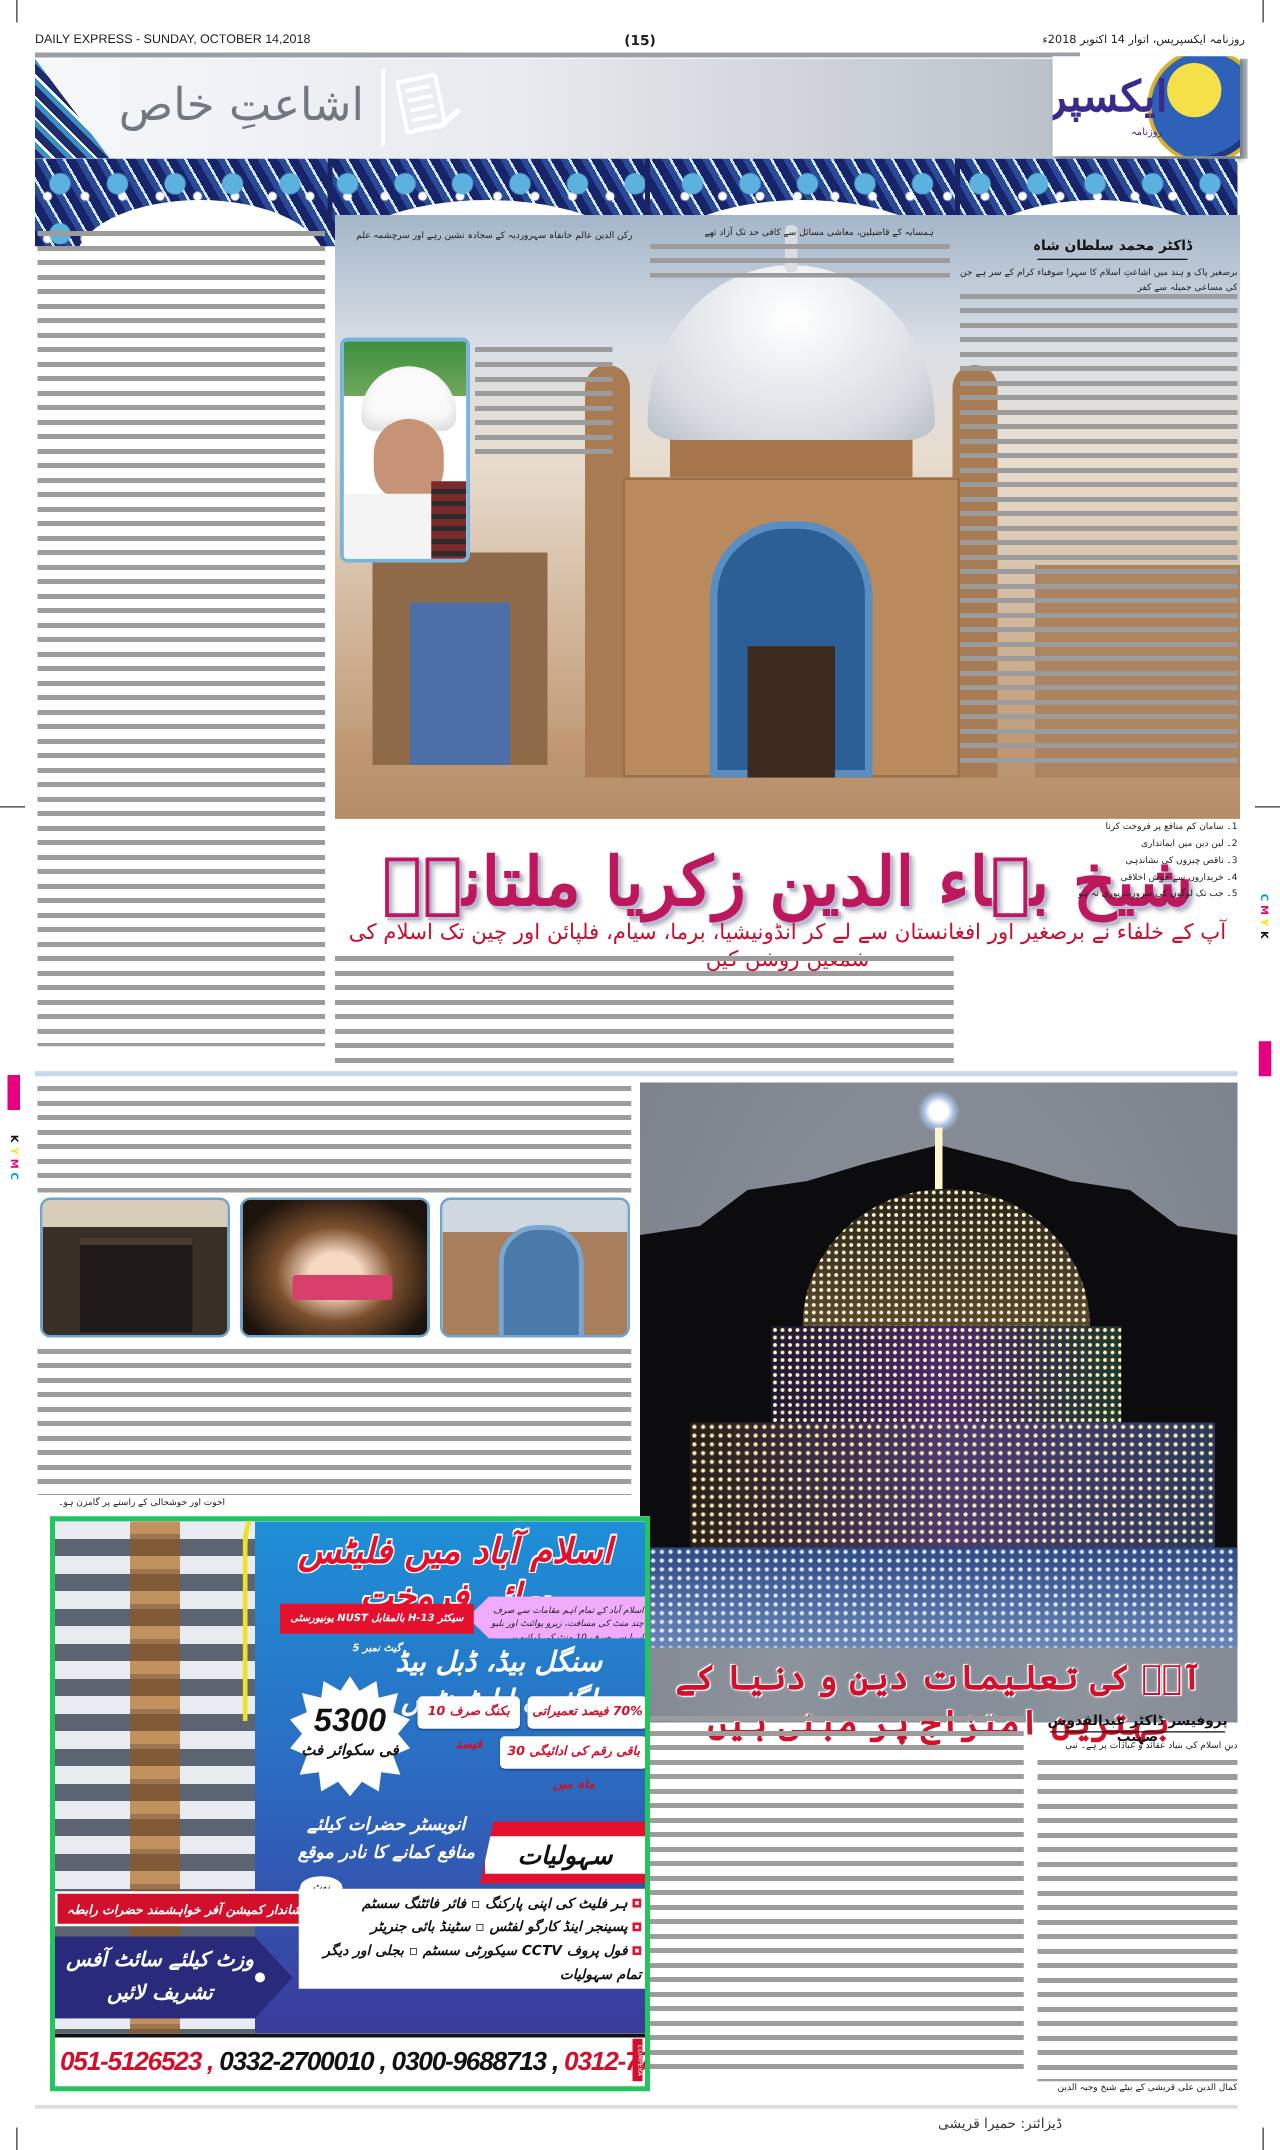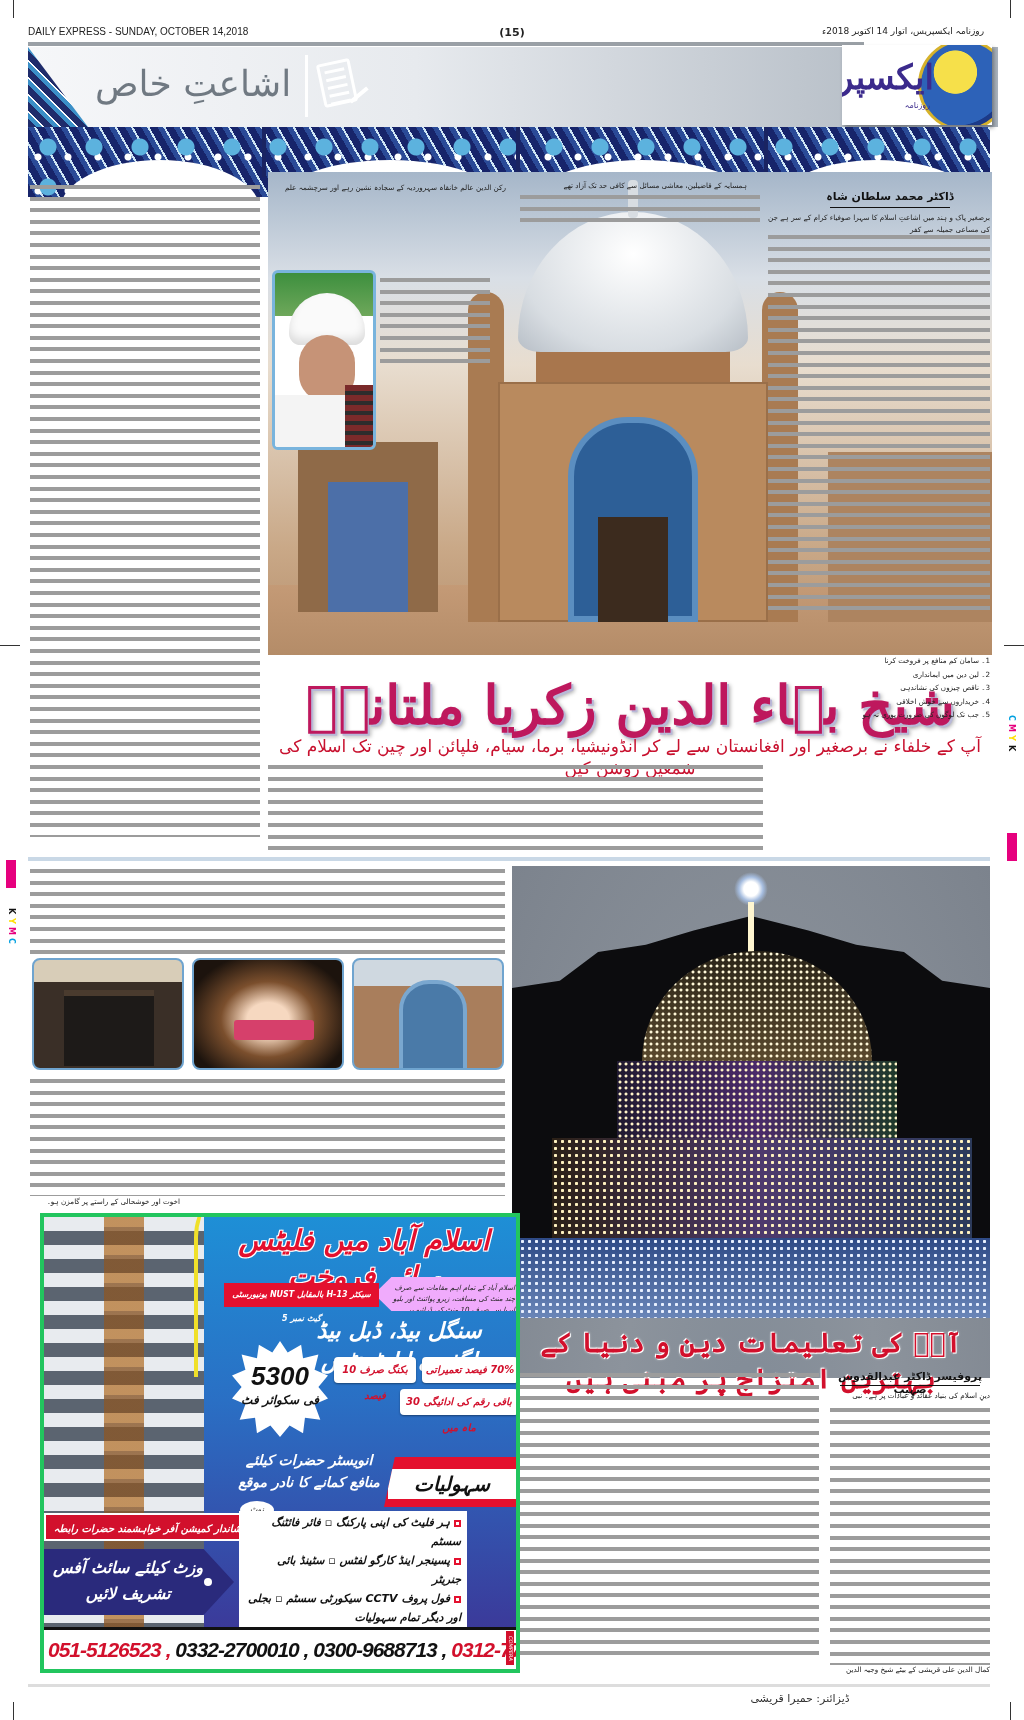--- a/index.html
+++ b/index.html
@@ -11,21 +11,21 @@
   .crop.tr { right: 0; top: 0; border-width: 0 0 0 1px; }
   .crop.bl { left: 0; bottom: 0; border-width: 0 1px 0 0; }
   .crop.br { right: 0; bottom: 0; border-width: 0 0 0 1px; }
   .crop.ml { left: 0; top: 645px; border-width: 1px 0 0 0; width: 20px; height: 1px; }
   .crop.mr { right: 0; top: 645px; border-width: 1px 0 0 0; width: 20px; height: 1px; }
 
   
   .folio { position: absolute; left: 28px; right: 28px; top: 26px; height: 14px; font-size: 10px; color: #222; }
   .folio .l { position: absolute; left: 0; font-family: "Liberation Sans", sans-serif; font-size: 10px; }
   .folio .c { position: absolute; left: 50%; transform: translateX(-50%); font-weight: bold; font-size: 11px; }
-  .folio .r { position: absolute; right: 12px; direction: rtl; font-size: 9px; text-align: center; }
+  .folio .r { position: absolute; right: 0; direction: rtl; font-size: 9px; text-align: center; }
   .folio-rule { position: absolute; left: 28px; width: 836px; top: 42px; height: 4px; background: #9aa0a6; }
 
   
   .banner { position: absolute; left: 28px; top: 47px; width: 970px; height: 80px;
             background: linear-gradient(90deg, #f6f7f9 0%, #e7eaee 40%, #aab3bd 100%); }
   .tile-corner { position: absolute; left: 28px; top: 47px; width: 60px; height: 80px;
                  background: repeating-linear-gradient(45deg, #1f2c6b 0 6px, #3b8fc7 6px 10px, #ffffff 10px 12px); 
                  clip-path: polygon(0 0, 100% 100%, 0 100%); }
   .ishaat { position: absolute; left: 95px; top: 63px; font-size: 36px; color: #707982; direction: rtl; font-family: "DejaVu Serif", serif; letter-spacing: 1px; }
   .doc-icon { position: absolute; left: 305px; top: 55px; width: 60px; height: 62px; border-left: 3px solid #fff; }
@@ -135,21 +135,21 @@
   .ad-price { position: absolute; left: 188px; top: 144px; width: 96px; text-align: center; font-size: 26px; font-weight: bold; color: #111; font-family: "Liberation Sans", sans-serif; }
   .ad-price-unit { position: absolute; left: 188px; top: 176px; width: 96px; text-align: center; direction: rtl; font-size: 12px; font-weight: bold; color: #111; }
   .ad-pill { position: absolute; height: 26px; background: #fff; border-radius: 4px; direction: rtl; text-align: center; font-size: 10px; font-weight: bold; color: #d2102c; line-height: 26px; box-shadow: 0 1px 2px rgba(0,0,0,.4); }
   .ad-invest { position: absolute; left: 190px; top: 232px; width: 150px; text-align: center; direction: rtl; font-size: 14px; font-weight: bold; color: #fff; line-height: 22px; }
   .ad-sahoolat { position: absolute; left: 340px; top: 240px; width: 136px; height: 50px; background: #e4102e; clip-path: polygon(8% 0, 100% 0, 100% 100%, 0 100%); }
   .ad-sahoolat span { position: absolute; left: 4px; right: 4px; top: 12px; height: 30px; background: #fff; color: #111; font-size: 20px; font-weight: bold; text-align: center; line-height: 30px; direction: rtl; }
   .ad-dealer { position: absolute; left: 0; top: 296px; width: 250px; height: 28px; background: #d2102c; color: #fff; direction: rtl; text-align: center; font-size: 10px; font-weight: bold; line-height: 28px; border-radius: 0 6px 6px 0; border: 2px solid #fff; }
   .ad-note { position: absolute; left: 196px; top: 284px; width: 34px; height: 18px; background: #fff; border-radius: 50%; font-size: 8px; color: #222; text-align: center; line-height: 18px; direction: rtl; }
   .ad-tag { position: absolute; left: 0; top: 332px; width: 190px; height: 66px; background: #2a2a7c; clip-path: polygon(0 0, 84% 0, 100% 50%, 84% 100%, 0 100%); color: #fff; direction: rtl; text-align: center; font-size: 16px; font-weight: bold; line-height: 26px; padding: 6px 30px 0 8px; }
   .ad-tag .hole { position:absolute; right: 22px; top: 29px; width: 8px; height: 8px; border-radius: 50%; background: #fff; }
-  .ad-features { position: absolute; left: 195px; top: 294px; width: 228px; background: #fff; padding: 2px 6px; direction: rtl; }
+  .ad-features { position: absolute; left: 195px; top: 294px; width: 280px; background: #fff; padding: 2px 6px; direction: rtl; }
   .ad-feature { font-size: 11px; font-weight: bold; color: #111; line-height: 19px; text-align: right; }
   .ad-feature .bul { display: inline-block; width: 7px; height: 7px; border: 2px solid #e4102e; margin-left: 4px; vertical-align: middle; }
   .ad-phones { position: absolute; left: 0; top: 410px; width: 100%; height: 42px; background: #fff; border-top: 3px solid #111; font-family: "Liberation Sans", sans-serif; font-weight: bold; font-size: 21px; line-height: 40px; text-align: left; padding-left: 4px; letter-spacing: -1px; white-space: nowrap; }
   .ad-phones .red { color: #d2102c; }
   .ad-phones .blk { color: #111; }
   .ad-credit { position: absolute; right: 2px; top: 414px; width: 8px; height: 34px; background: #d2102c; color: #fff; font-size: 5px; writing-mode: vertical-rl; text-align: center; overflow: hidden; }
 
   .bottom-rule { position: absolute; left: 28px; top: 1684px; width: 962px; height: 3px; background: #ddd; }
   .designer { position: absolute; left: 700px; top: 1692px; width: 200px; text-align: center; direction: rtl; font-size: 11px; color: #333; }
 

